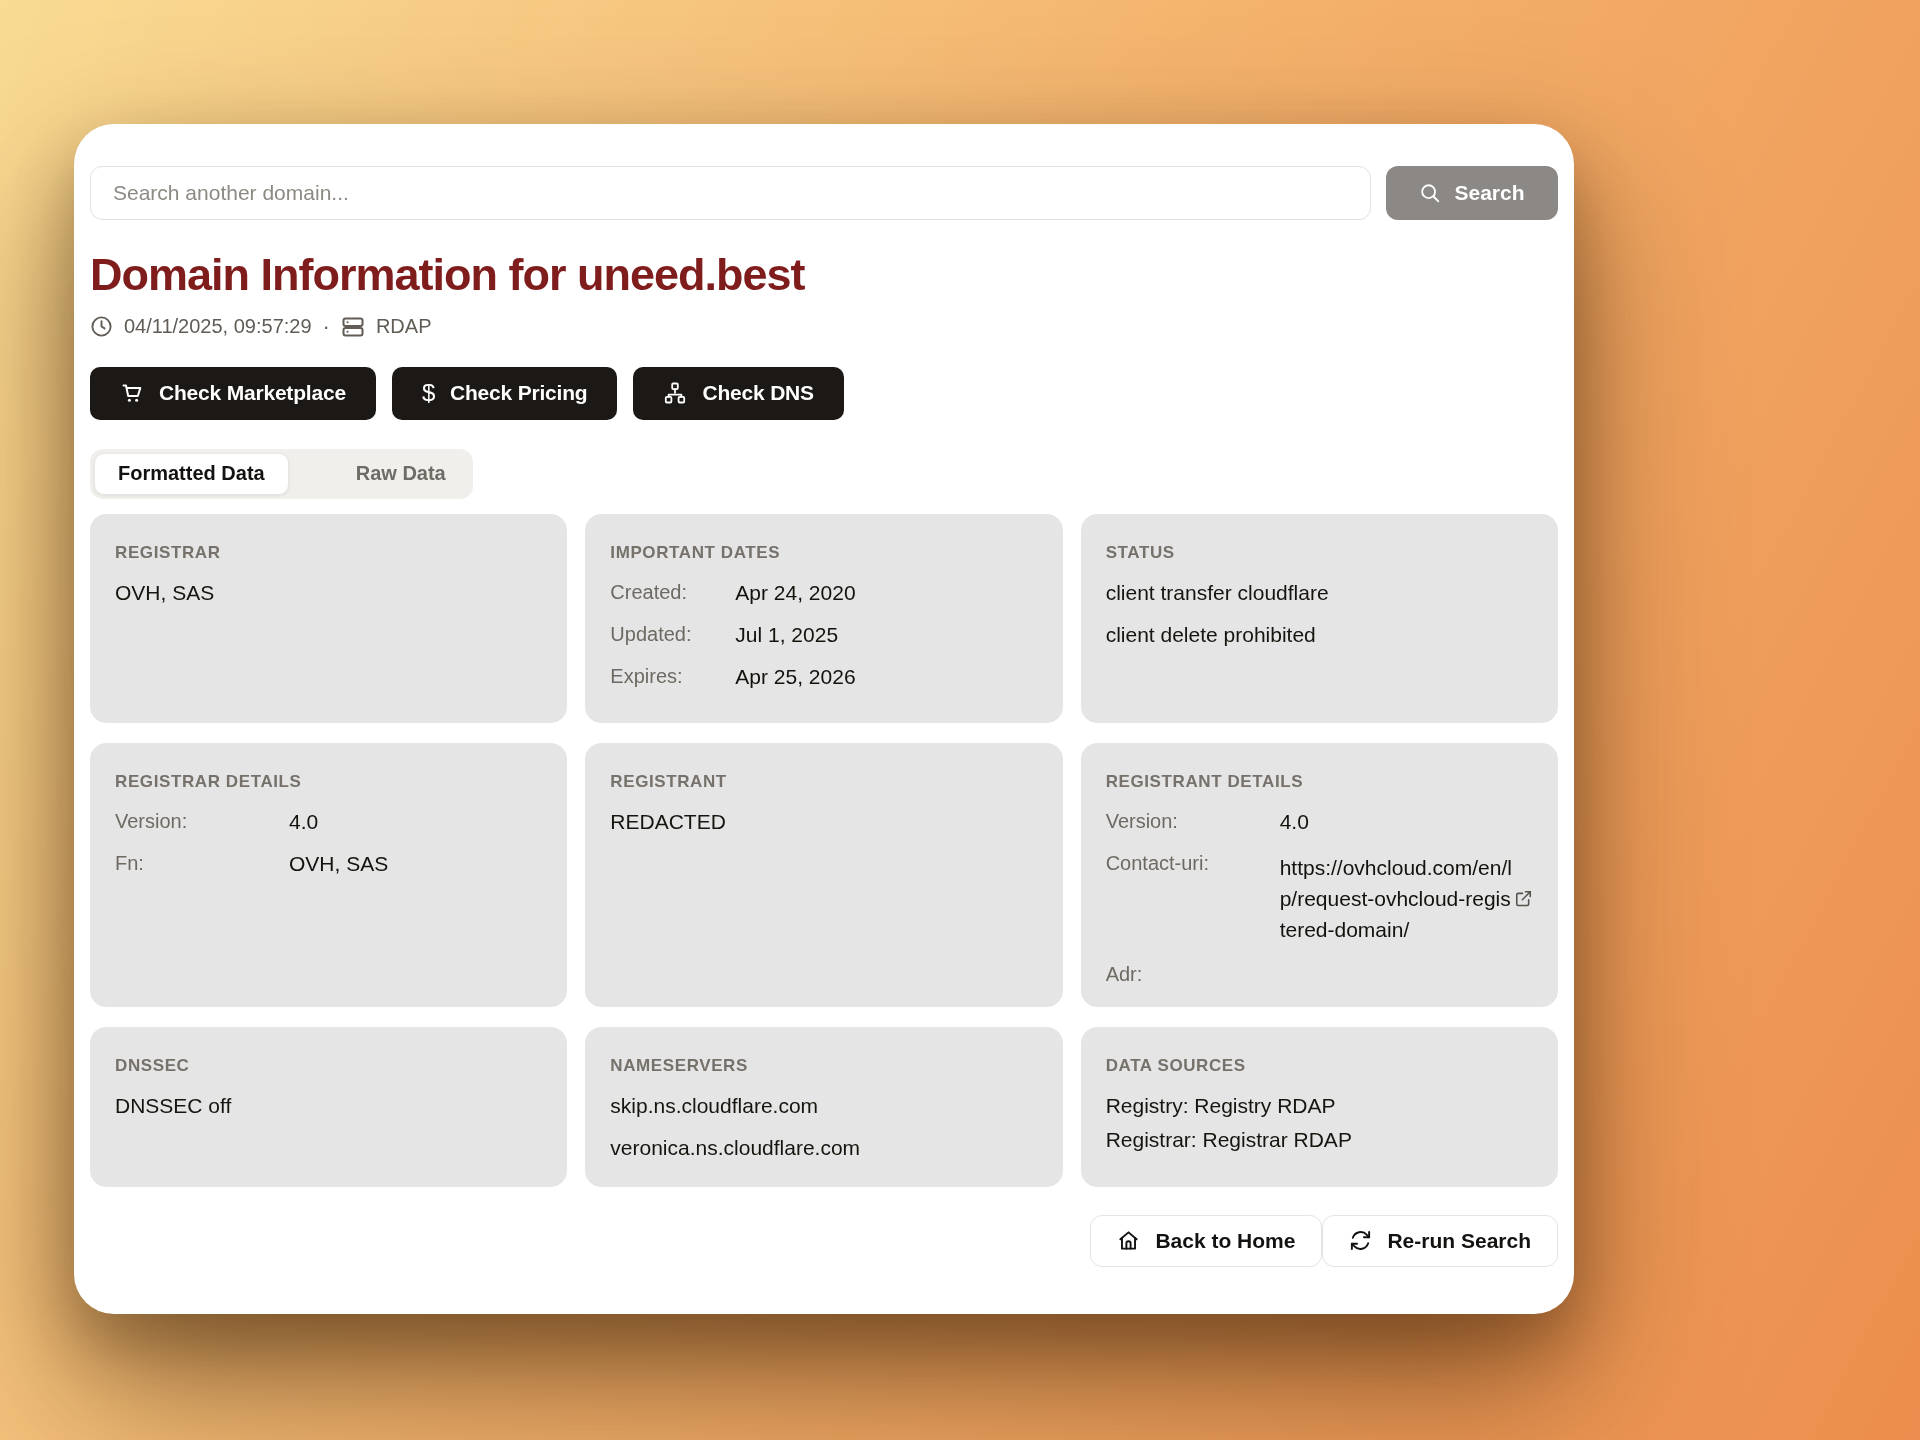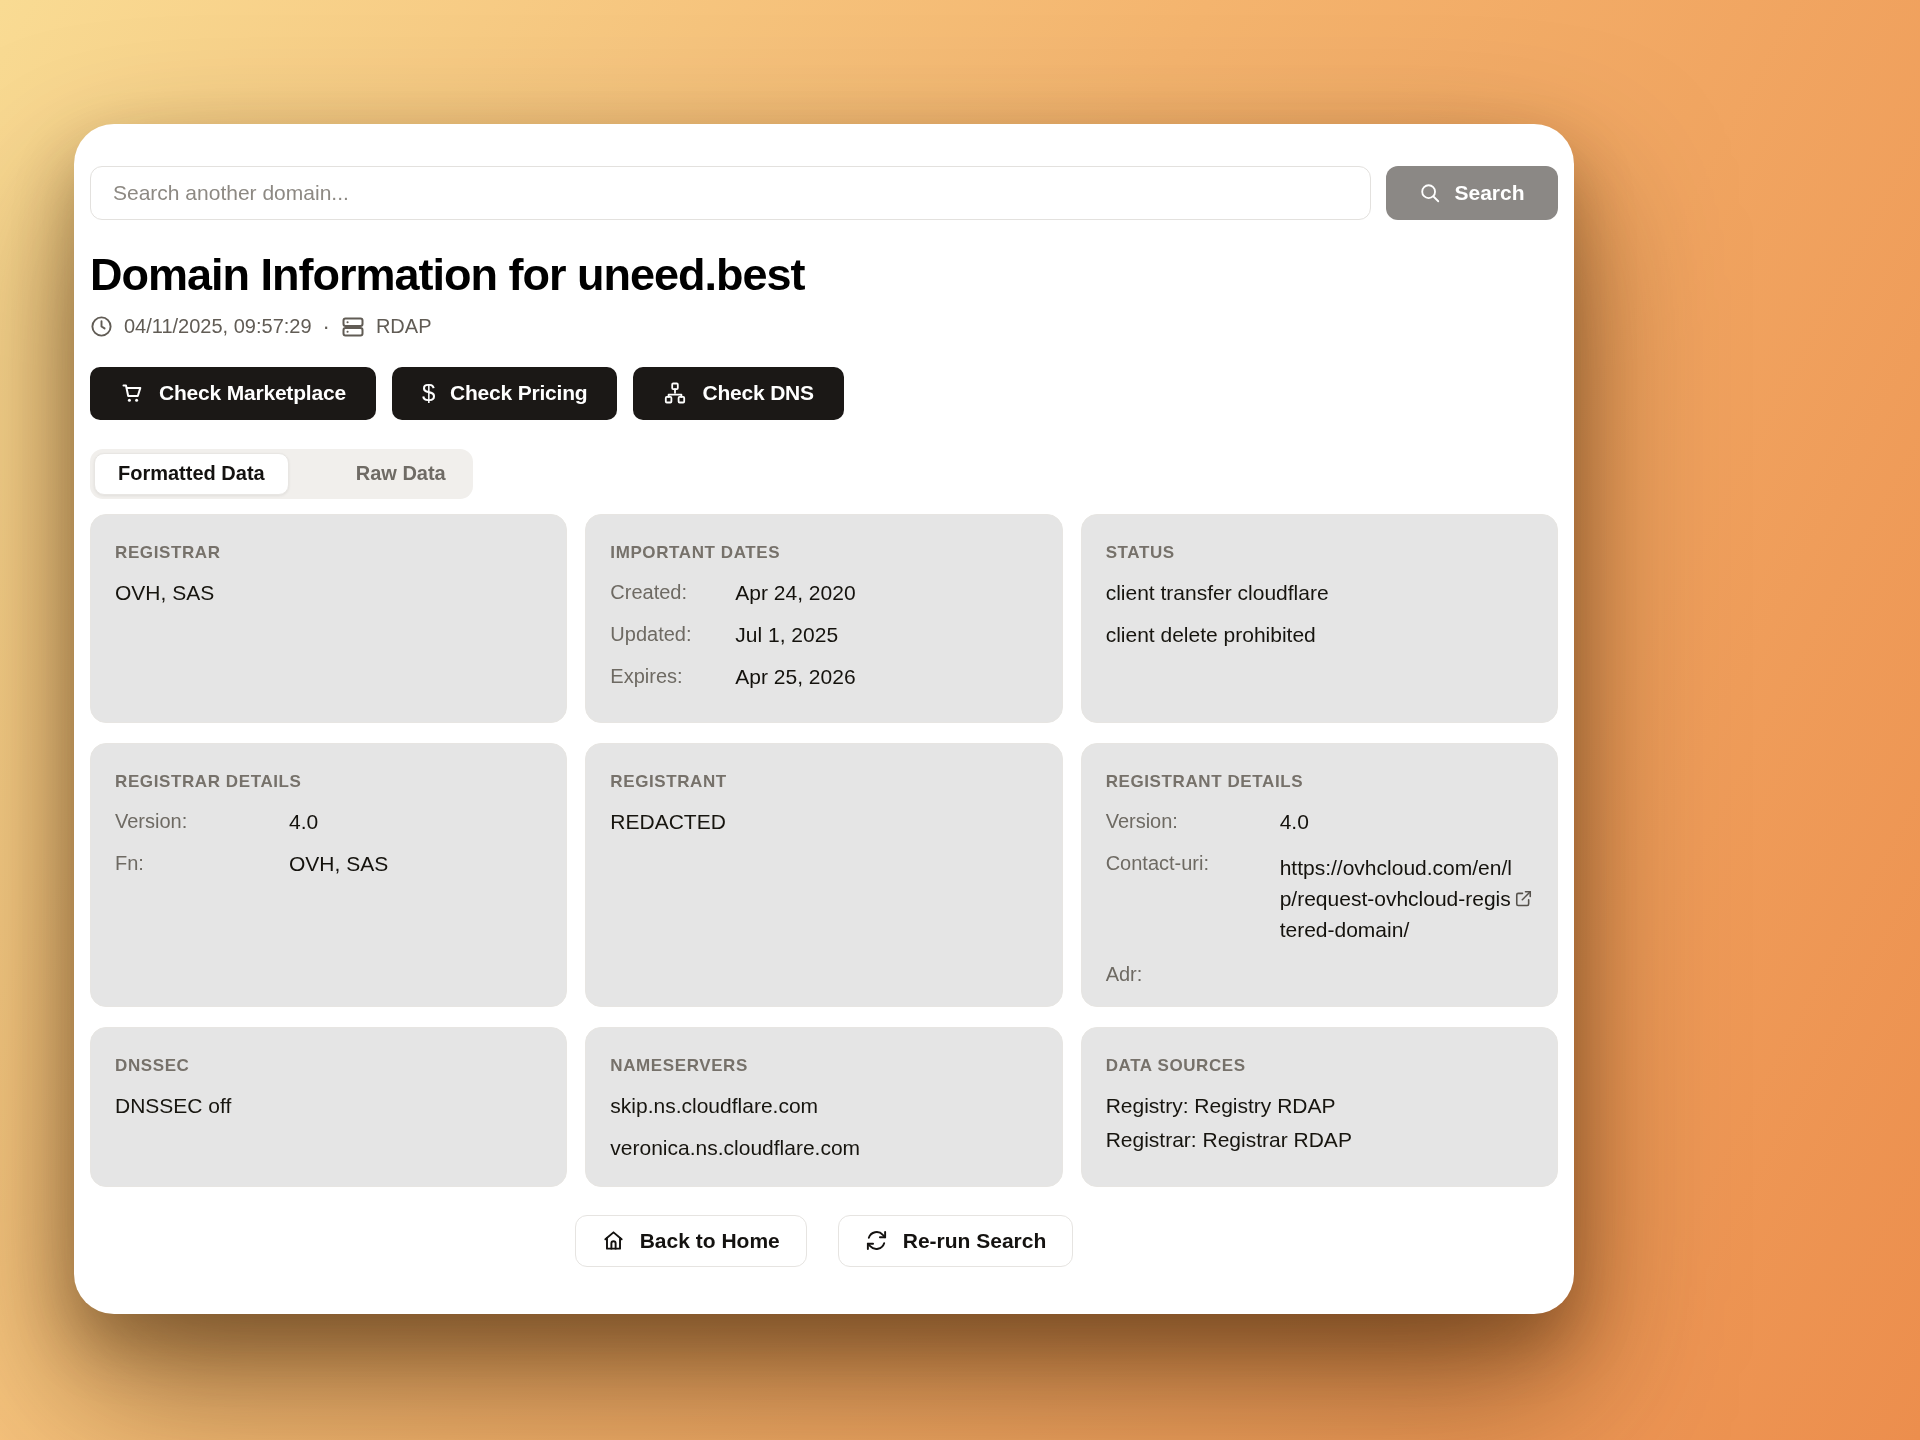--- a/index.html
+++ b/index.html
@@ -32,21 +32,21 @@
     width: 172px; height: 54px; border: none; border-radius: 12px;
     background: #8b8885; color: #ffffff;
     font-size: 21px; font-weight: 700; font-family: "Liberation Sans", sans-serif;
     display: flex; align-items: center; justify-content: center; gap: 13px;
     cursor: pointer;
   }
   
   .page-title {
     margin-top: 30px;
     font-size: 45px; font-weight: 800; letter-spacing: -1px;
-    color: #000000; line-height: 1.1;
+    color: #7f1d1d; line-height: 1.1;
   }
   .meta-row {
     margin-top: 15px;
     display: flex; align-items: center; gap: 11px;
     color: #615c55; font-size: 20px;
   }
   .meta-dot { color: #615c55; font-size: 22px; line-height: 1; }
   
   .actions-row { margin-top: 28px; display: flex; gap: 16px; }
   .action-btn {
@@ -103,21 +103,21 @@
   .kv-key { font-size: 20px; color: #6e6a63; flex-shrink: 0; }
   .kv-key.w-dates { width: 125px; }
   .kv-key.w-details { width: 174px; }
   .kv-value { font-size: 21px; font-weight: 500; color: #14120d; }
   .kv-value.url { max-width: 318px; word-break: break-all; line-height: 1.48; font-weight: 400; }
   .ext-link {
     margin-left: auto; align-self: center; color: #56524c;
     cursor: pointer; display: flex; flex-shrink: 0;
   }
   
-  .footer-row { margin-top: 28px; display: flex; justify-content: center; gap: 31px; }
+  .footer-row { margin-top: 28px; display: flex; justify-content: flex-end; }
   .footer-btn {
     height: 52px; background: #ffffff;
     border: 1px solid #e6e4e1; border-radius: 12px;
     display: flex; align-items: center; gap: 15px;
     padding: 0 26px;
     font-size: 21px; font-weight: 700; color: #141210;
     font-family: "Liberation Sans", sans-serif;
     cursor: pointer;
   }
   .icon { display: inline-flex; flex-shrink: 0; }

